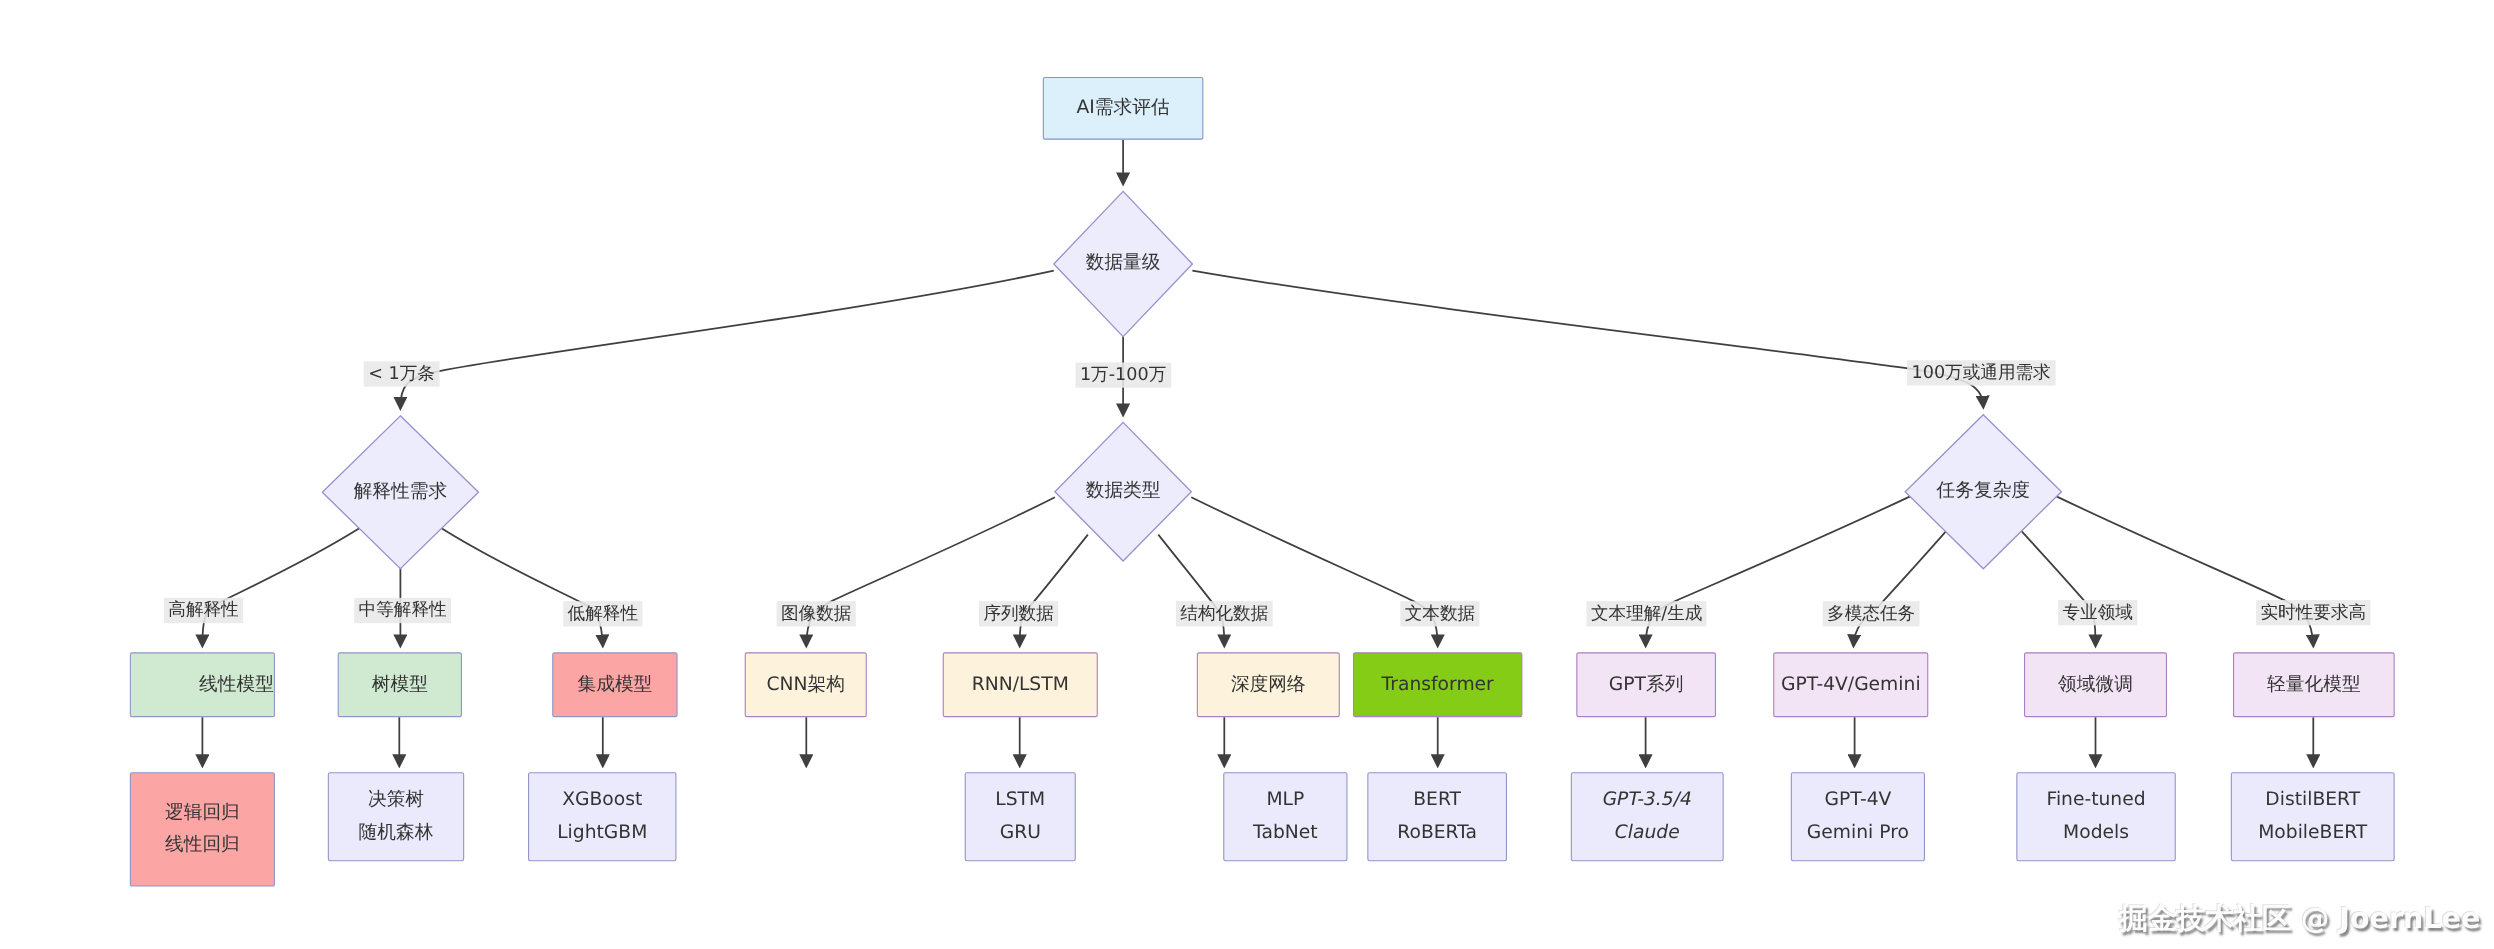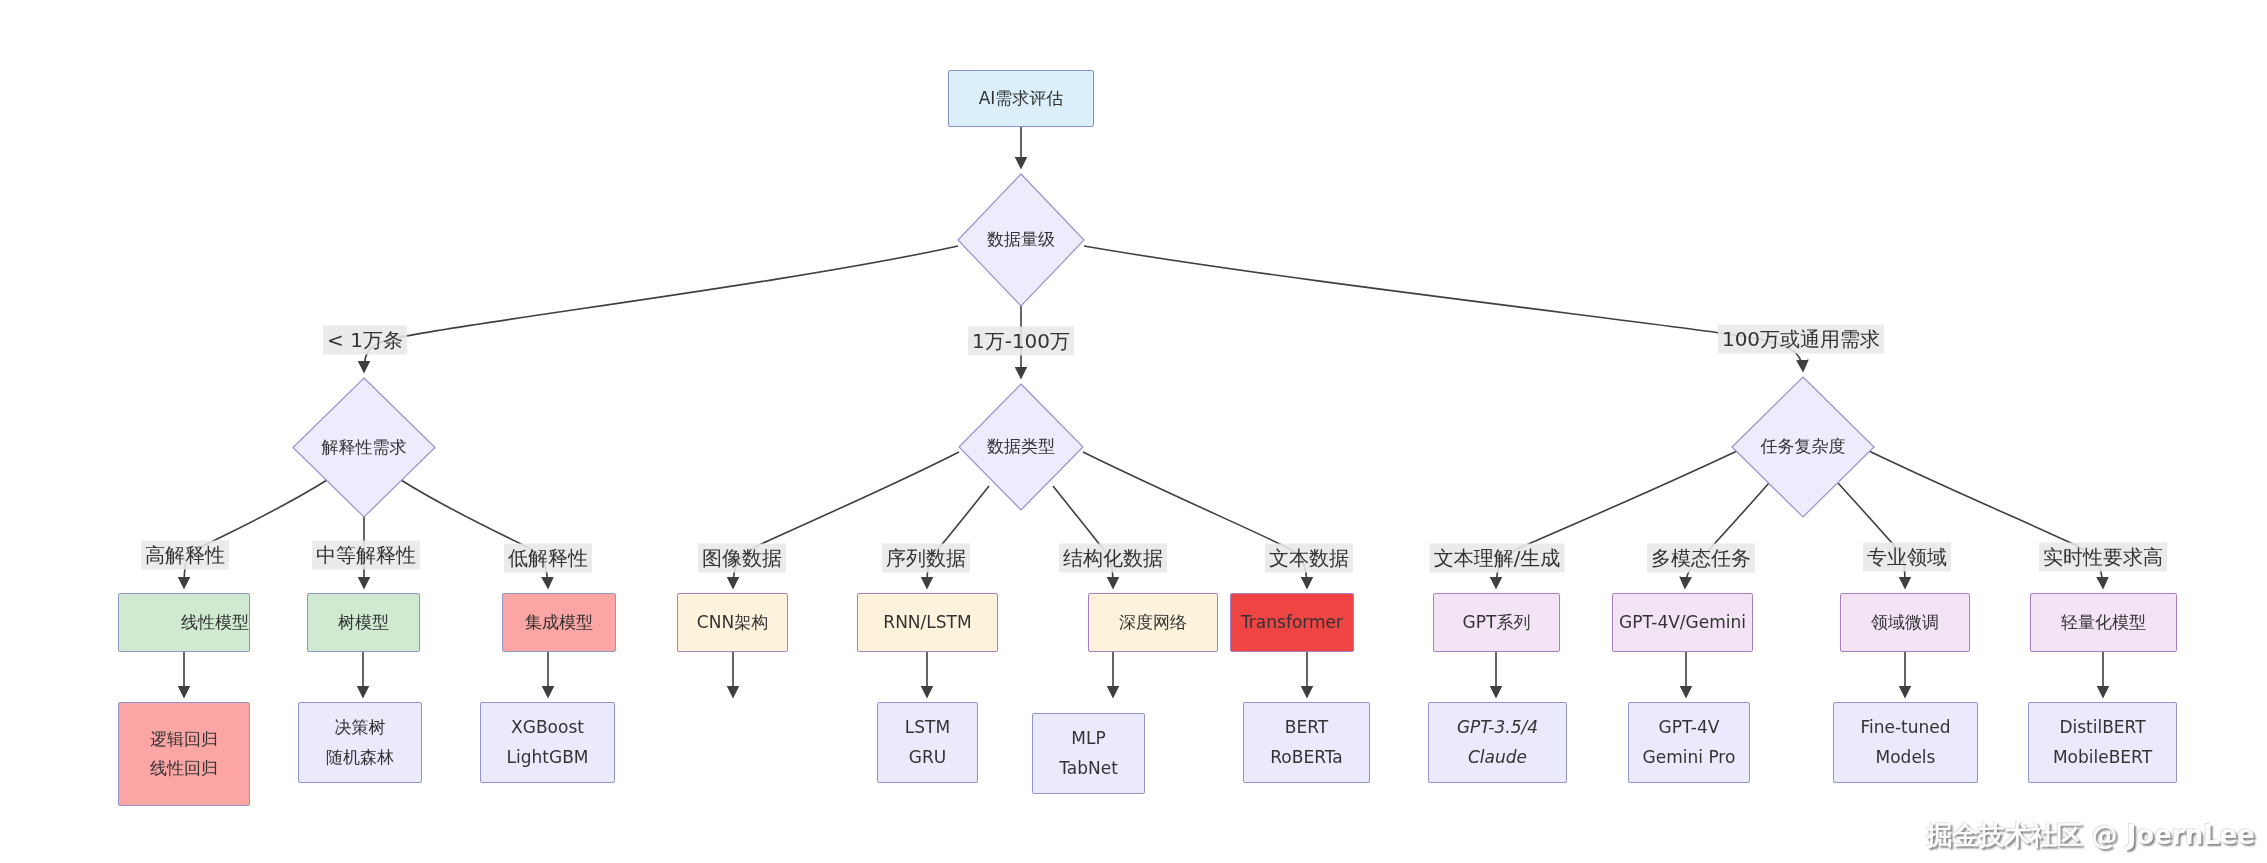--- a/index.html
+++ b/index.html
@@ -50,21 +50,21 @@
     background: transparent !important;
   }
   .node-line {
     line-height: 1.72;
   }
   .edge-label {
     position: absolute;
     transform: translate(-50%, -50%);
     background: rgba(232, 232, 232, 0.88);
     color: #333333;
-    font-size: 20px;
+    font-size: 16px;
     padding: 1px 4px;
     white-space: nowrap;
     text-align: right;
   }
   .watermark {
     position: absolute;
     right: 12px;
     bottom: 10px;
     z-index: 3;
     font-size: 26px;
@@ -143,21 +143,21 @@
       </div>
       <div class="node rect yellow" style="left: 677px; top: 593px; width: 111px; height: 59px; background: rgb(253, 243, 220); border-color: rgb(170, 127, 196);">
         <div class="node-line">CNN架构</div>
       </div>
       <div class="node rect yellow" style="left: 857px; top: 593px; width: 141px; height: 59px; background: rgb(253, 243, 220); border-color: rgb(170, 127, 196);">
         <div class="node-line">RNN/LSTM</div>
       </div>
       <div class="node rect yellow" style="left: 1048px; top: 593px; width: 130px; height: 59px; background: rgb(253, 243, 220); border-color: rgb(170, 127, 196); margin-left: 40px;">
         <div class="node-line">深度网络</div>
       </div>
-      <div class="node rect yellow" style="left: 1230px; top: 593px; width: 124px; height: 59px; background: #ef4444; border-color: rgb(170, 127, 196);">
+      <div class="node rect yellow" style="left: 1230px; top: 593px; width: 154px; height: 59px; background: #84cc16; border-color: rgb(170, 127, 196);">
         <div class="node-line">Transformer</div>
       </div>
       <div class="node rect pink" style="left: 1433px; top: 593px; width: 127px; height: 59px; background: rgb(242, 227, 245); border-color: rgb(170, 127, 196);">
         <div class="node-line">GPT系列</div>
       </div>
       <div class="node rect pink" style="left: 1612px; top: 593px; width: 141px; height: 59px; background: rgb(242, 227, 245); border-color: rgb(170, 127, 196);">
         <div class="node-line">GPT-4V/Gemini</div>
       </div>
       <div class="node rect pink" style="left: 1840px; top: 593px; width: 130px; height: 59px; background: rgb(242, 227, 245); border-color: rgb(170, 127, 196);">
         <div class="node-line">领域微调</div>
@@ -174,21 +174,21 @@
         <div class="node-line">随机森林</div>
       </div>
       <div class="node rect leaf" style="left: 480px; top: 702px; width: 135px; height: 81px; background: rgb(234, 234, 252); border-color: rgb(147, 148, 201);">
         <div class="node-line">XGBoost</div>
         <div class="node-line">LightGBM</div>
       </div>
       <div class="node rect leaf" style="left: 877px; top: 702px; width: 101px; height: 81px; background: rgb(234, 234, 252); border-color: rgb(147, 148, 201);">
         <div class="node-line">LSTM</div>
         <div class="node-line">GRU</div>
       </div>
-      <div class="node rect leaf" style="left: 1032px; top: 702px; width: 113px; height: 81px; background: rgb(234, 234, 252); border-color: rgb(147, 148, 201); margin-top: 11px;">
+      <div class="node rect leaf" style="left: 1112px; top: 702px; width: 113px; height: 81px; background: rgb(234, 234, 252); border-color: rgb(147, 148, 201);">
         <div class="node-line">MLP</div>
         <div class="node-line">TabNet</div>
       </div>
       <div class="node rect leaf" style="left: 1243px; top: 702px; width: 127px; height: 81px; background: rgb(234, 234, 252); border-color: rgb(147, 148, 201);">
         <div class="node-line">BERT</div>
         <div class="node-line">RoBERTa</div>
       </div>
       <div class="node rect leaf" style="left: 1428px; top: 702px; width: 139px; height: 81px; background: rgb(234, 234, 252); border-color: rgb(147, 148, 201); font-style: italic;">
         <div class="node-line">GPT-3.5/4</div>
         <div class="node-line">Claude</div>

